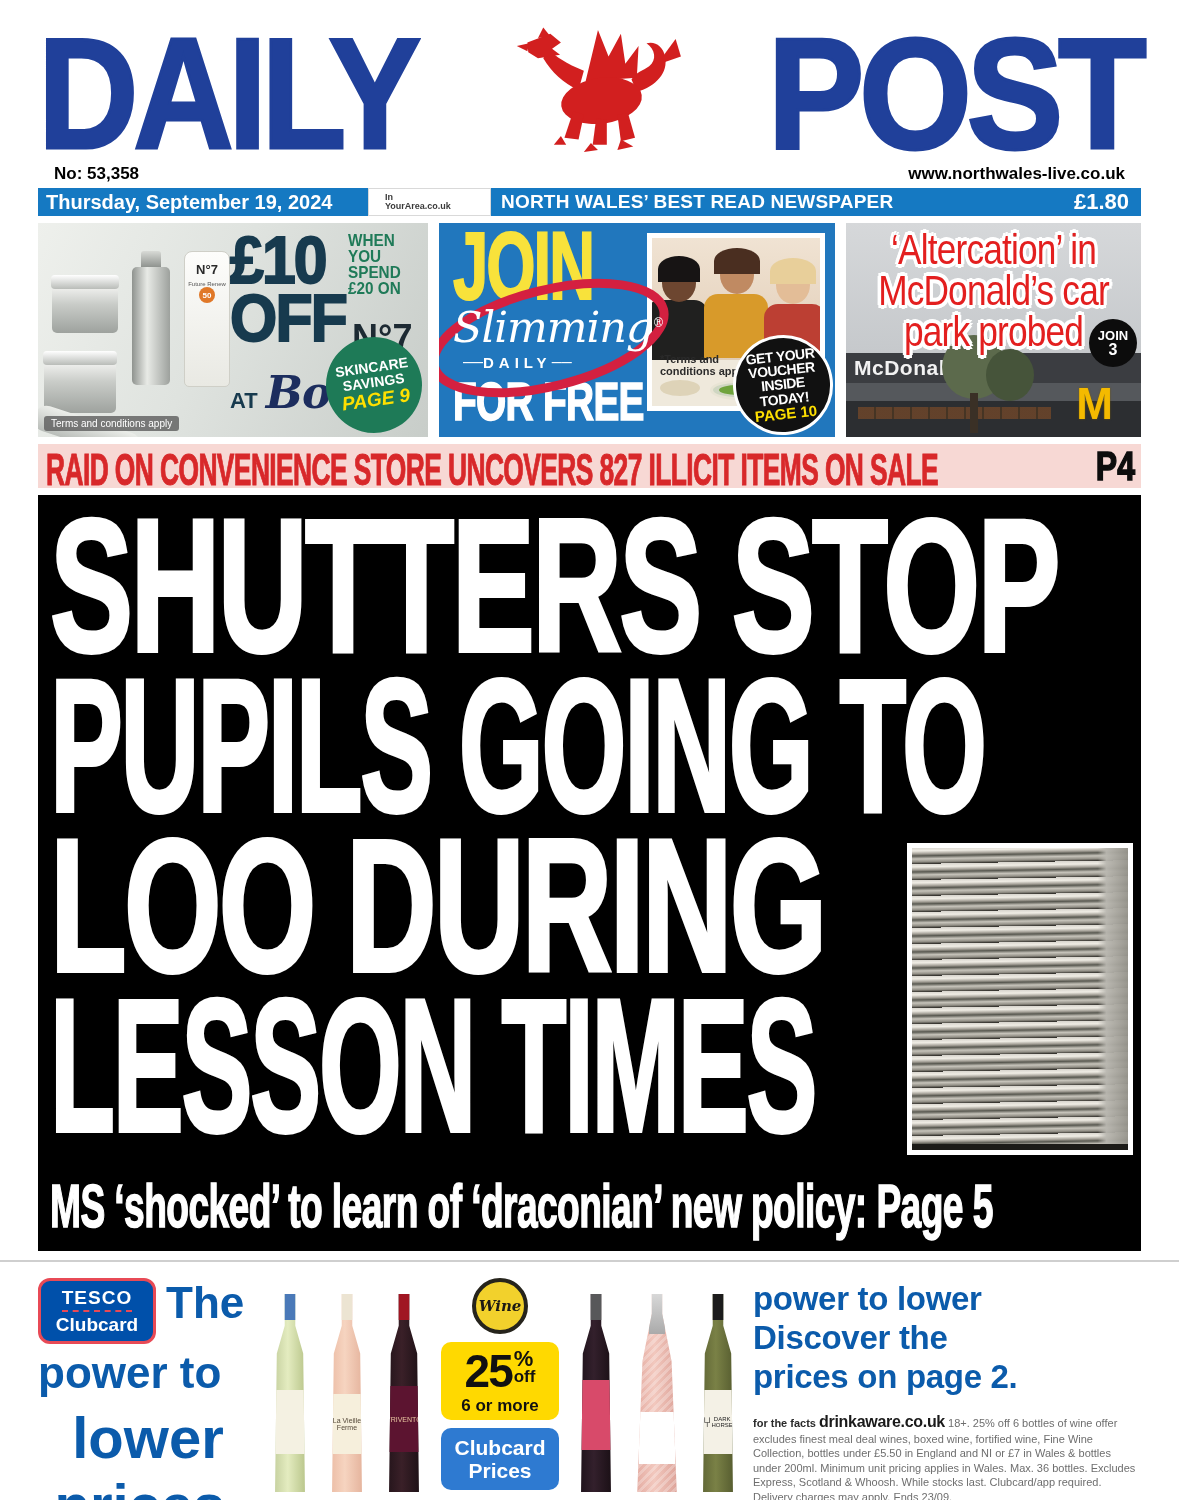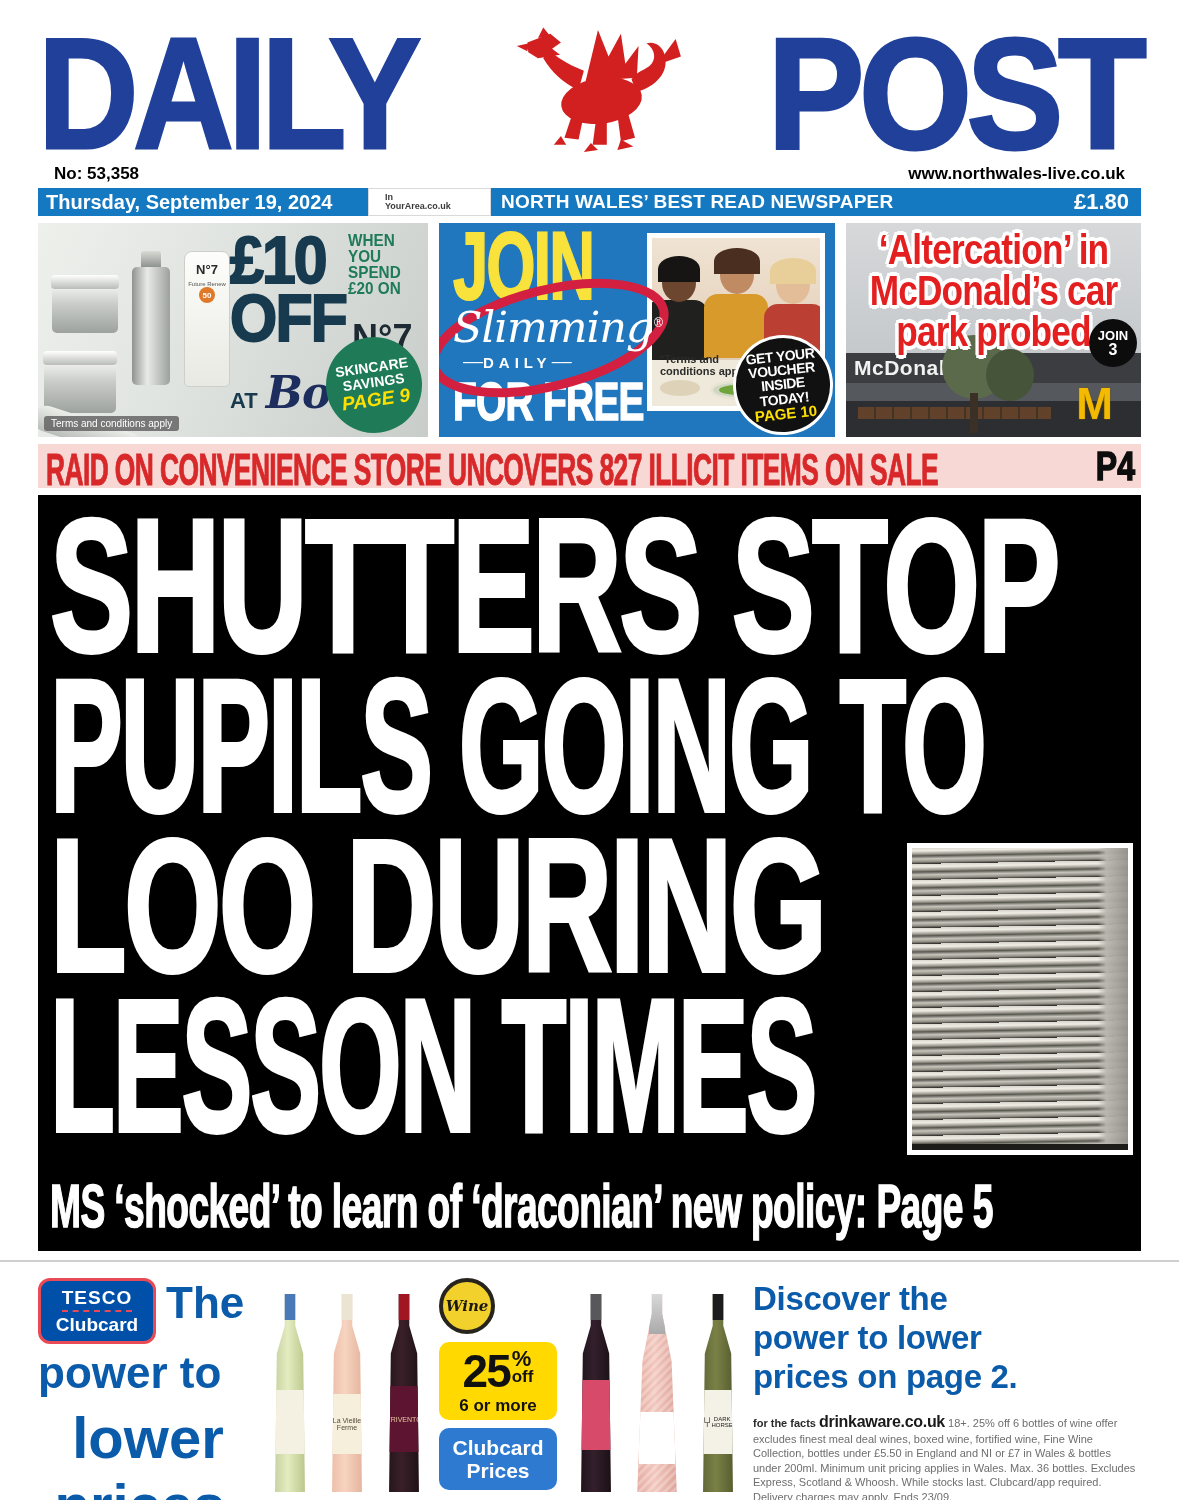--- a/index.html
+++ b/index.html
@@ -108,21 +108,21 @@
   .slim-terms { position:absolute; left:8px; bottom:28px; font-size:11px; font-weight:bold; color:#2a2a2a; line-height:1.15; z-index:3;}
   .badge-black { position:absolute; right:2px; bottom:2px; width:100px; height:100px; border-radius:50%;
                  background:#111; border:3px solid #fff; color:#fff; display:flex; flex-direction:column;
                  align-items:center; justify-content:center; font-weight:bold; line-height:1.02; z-index:4;
                  transform:rotate(-6deg); }
   .badge-black .bb-l { font-size:14px; letter-spacing:-.5px; }
   .badge-black .bb-page { font-size:15px; color:#ffe000; }
 
   
   .ad-mcd { flex:0 0 295px; background:linear-gradient(180deg,#d6d8da 0%,#c6c9cc 60%,#b4b8ba 100%); }
-  .mcd-head { position:relative; z-index:3; padding-top:6px; text-align:center; font-weight:bold;
+  .mcd-head { position:relative; z-index:3; padding-top:6px; text-align:center; font-weight:normal;
               font-size:42px; line-height:.98; color:#e31f1f; letter-spacing:-1px;
               text-shadow:-3px -3px 0 #fff,3px -3px 0 #fff,-3px 3px 0 #fff,3px 3px 0 #fff,0 -4px 0 #fff,0 4px 0 #fff,-4px 0 0 #fff,4px 0 0 #fff; }
   .mcd-line { transform:scaleX(.84); transform-origin:center top; white-space:nowrap; }
   .mcd-photo { position:absolute; left:0; right:0; bottom:0; height:84px; background:#55585c; z-index:1; }
   .mcd-canopy { position:absolute; top:0; left:0; right:0; height:30px; background:#3b3d41; display:flex; align-items:center; }
   .mcd-sign { color:#f2f2f2; font-weight:bold; font-size:21px; padding-left:8px; letter-spacing:.5px; }
   .mcd-arch { position:absolute; right:28px; top:26px; color:#f4ba00; font-size:44px; font-weight:bold; z-index:2;
               text-shadow:0 0 2px #7a5c00; }
   .mcd-low { position:absolute; bottom:0; left:0; right:0; height:36px; background:#2c2e31; }
   .mcd-low::after { content:""; position:absolute; left:12px; right:90px; top:6px; height:12px;
@@ -193,21 +193,21 @@
   .bw5 { width:52px; clip-path:polygon(40% 0,60% 0,60% 10%,78% 34%,88% 100%,12% 100%,22% 34%,40% 10%);
          background:
            repeating-linear-gradient(135deg, rgba(255,255,255,.25) 0 3px, rgba(0,0,0,0) 3px 6px),
            linear-gradient(90deg,#e0a49a,#f2c8be 45%,#d89a90); }
   .bw5 .cap { background:linear-gradient(180deg,#d8d8d8,#aaa); height:40px; }
   .bw5 .blabel { top:118px; height:52px; background:#fff; color:#333;
                  font-family:"DejaVu Serif", serif; font-style:italic; font-size:9px; }
   .bw6 { background:linear-gradient(90deg,#565c30,#7a8146 45%,#4a5028); }
   .bw6 .cap { background:#1c1c1c; } .bw6 .blabel { top:96px; height:64px; background:#f4f1e6; color:#222; font-size:6px; }
   .bw6 .blabel::before { content:"⑂"; display:block; font-size:14px; color:#111; }
-  .t-badges { display:flex; flex-direction:column; align-items:flex-start; justify-content:flex-end; gap:8px;
+  .t-badges { display:flex; flex-direction:column; align-items:center; justify-content:flex-end; gap:8px;
               width:122px; flex:0 0 auto; padding-bottom:2px; }
   .medal { width:56px; height:56px; border-radius:50%; background:#f2d12c; border:4px solid #26241c;
            display:flex; align-items:center; justify-content:center;
            font-family:"DejaVu Serif", serif; font-style:italic; font-weight:bold; font-size:15px; color:#1c1a14; }
   .off-box { width:118px; background:#ffd900; border-radius:10px; text-align:center; color:#111;
              padding:6px 0 6px 0; font-weight:bold; line-height:1; }
   .off-line { display:flex; align-items:flex-start; justify-content:center; }
   .off-num { font-size:46px; letter-spacing:-2px; }
   .off-sub { display:flex; flex-direction:column; align-items:flex-start; margin-left:2px; }
   .off-pct { font-size:22px; } .off-off { font-size:17px; margin-top:-2px; }
@@ -437,22 +437,22 @@
         <div class="blabel"></div>
       </div>
       <div class="bottle bw6">
         <div class="cap"></div>
         <div class="blabel">DARK HORSE</div>
       </div>
     </div>
 
     <div class="t-col3">
       <div class="t-discover">
+        <div>power to lower</div>
         <div>Discover the</div>
-        <div>power to lower</div>
         <div>prices on page 2.</div>
       </div>
       <div class="t-legal">
         <span class="t-facts">for the facts</span>
         <span class="t-drink">drinkaware.co.uk</span>
         <span>18+. 25% off 6 bottles of wine offer excludes finest meal deal wines, boxed wine, fortified wine, Fine Wine Collection, bottles under £5.50 in England and NI or £7 in Wales &amp; bottles under 200ml. Minimum unit pricing applies in Wales. Max. 36 bottles. Excludes Express, Scotland &amp; Whoosh. While stocks last. Clubcard/app required. Delivery charges may apply. Ends 23/09.</span>
       </div>
     </div>
   </section>
 

